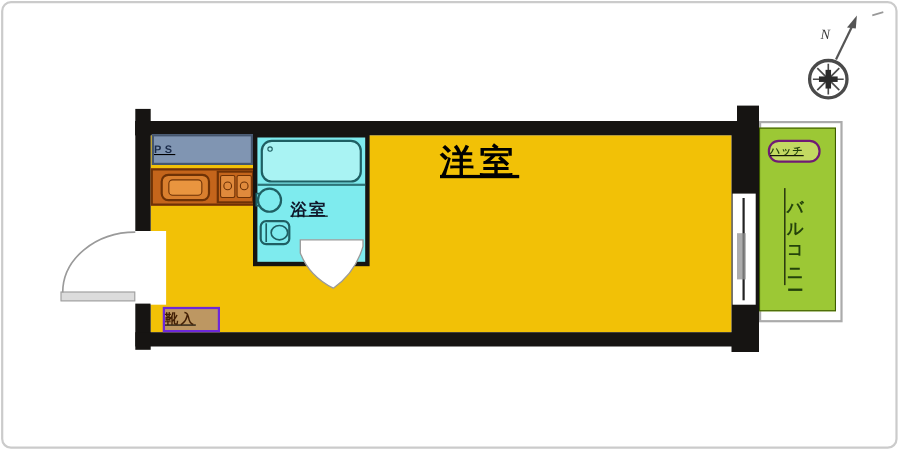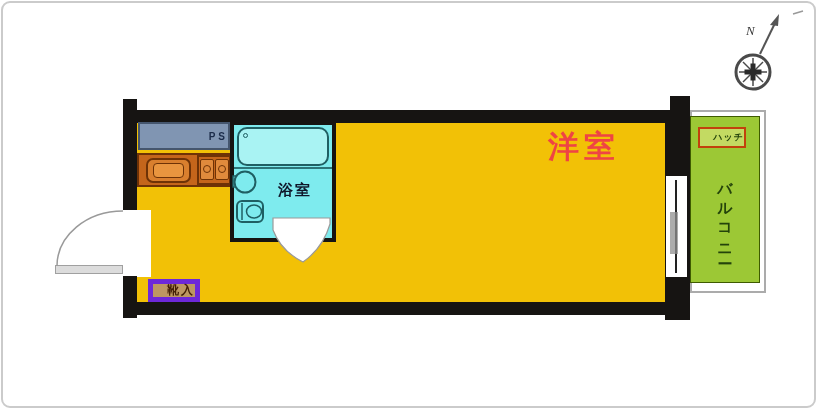--- a/index.html
+++ b/index.html
@@ -2,49 +2,49 @@
 <html style="--room-fill: #F2C106; --balcony-fill: #9CC835; --bathroom-fill: #7EEBEE; --kitchen-fill: #C4651B; --pipe-space-fill: #8095B2; --shoe-box-fill: #BD9762; --wall: #161412;"><head>
 <meta charset="utf-8">
 <style>
   html,body{margin:0;padding:0;background:#fff;}
   .canvas{position:relative;width:819px;height:411px;background:#fff;overflow:hidden;
           font-family:"Liberation Sans","DejaVu Sans",sans-serif;}
   .abs{position:absolute;box-sizing:border-box;}
   .frame{left:1px;top:1px;width:815px;height:407px;border:2px solid #cbcbcb;border-radius:9px;}
   .wall{background:var(--wall,#161412);}
   .interior{background:var(--room-fill,#F2C106);}
-  .center{display:flex;align-items:center;justify-content:flex-end;text-align:center;}
+  .center{display:flex;align-items:center;justify-content:flex-start;text-align:center;text-decoration:underline;}
   
   .ps-box{background:var(--pipe-space-fill,#8095B2);border:2px solid #45566e;}
   .ps-box span{font-size:10px;font-weight:bold;color:#1b2c4a;letter-spacing:3px;}
   .kitchen{background:var(--kitchen-fill,#C4651B);border:2px solid #6E3206;}
   .sink{background:#D97F2E;border:2px solid #6E3206;border-radius:7px;}
   .sink-inner{background:#E9953F;border:1px solid #6E3206;border-radius:4px;}
   .stove{background:var(--kitchen-fill,#C4651B);border:2px solid #6E3206;}
   .burner{background:#E08A3C;border:1.5px solid #6E3206;border-radius:2px;}
   .burner-ring{border:1.5px solid #6E3206;border-radius:50%;}
   .bath-wall{background:var(--wall,#161412);}
   .bath-floor{background:var(--bathroom-fill,#7EEBEE);}
   .tub{background:#A9F3F3;border:2.5px solid #1F5F63;border-radius:10px;}
   .tub-drain{border:1.5px solid #1F5F63;border-radius:50%;}
   .bath-divider{background:#1F5F63;opacity:.85;}
   .bath-label{font-size:15px;font-weight:bold;color:#0f172a;letter-spacing:2px;}
-  .shoe-box{background:var(--shoe-box-fill,#BD9762);border:5px solid #6d28d9;}
+  .shoe-box{background:var(--shoe-box-fill,#BD9762);border:2px solid #6d28d9;}
   .shoe-box span{font-size:12px;font-weight:bold;color:#421f05;letter-spacing:2px;}
   .win{background:#fff;}
   .win-line{background:#222;}
   .win-handle{background:#909090;opacity:.75;}
   .railing{border:2px solid #ababab;}
   .balcony{background:var(--balcony-fill,#9CC835);border:1.5px solid #3E5B00;}
-  .hatch{background:#C3DA62;border:2px solid #c2410c;border-radius:0;}
+  .hatch{background:#C3DA62;border:2px solid #701a75;border-radius:10px;}
   .hatch span{font-size:9px;font-weight:bold;color:#24430B;letter-spacing:1px;}
   .balcony-label{writing-mode:vertical-rl;text-orientation:mixed;font-size:15px;font-weight:bold;
                  color:#24430B;letter-spacing:4px;}
   .door-panel{background:#DCDCDC;border:1px solid #A0A0A0;}
-  .room-label{font-size:31px;font-weight:bold;color:#ef4444;letter-spacing:5px;line-height:34px;}
+  .room-label{font-size:31px;font-weight:bold;color:#000000;letter-spacing:5px;line-height:34px;}
   .room-size{font-size:30px;font-weight:bold;color:#1f1202;letter-spacing:2px;line-height:33px;}
   .white{background:#fff;}
 </style>
 </head>
 <body>
 
 <div class="canvas">
 
   <div class="abs frame"></div>
 

